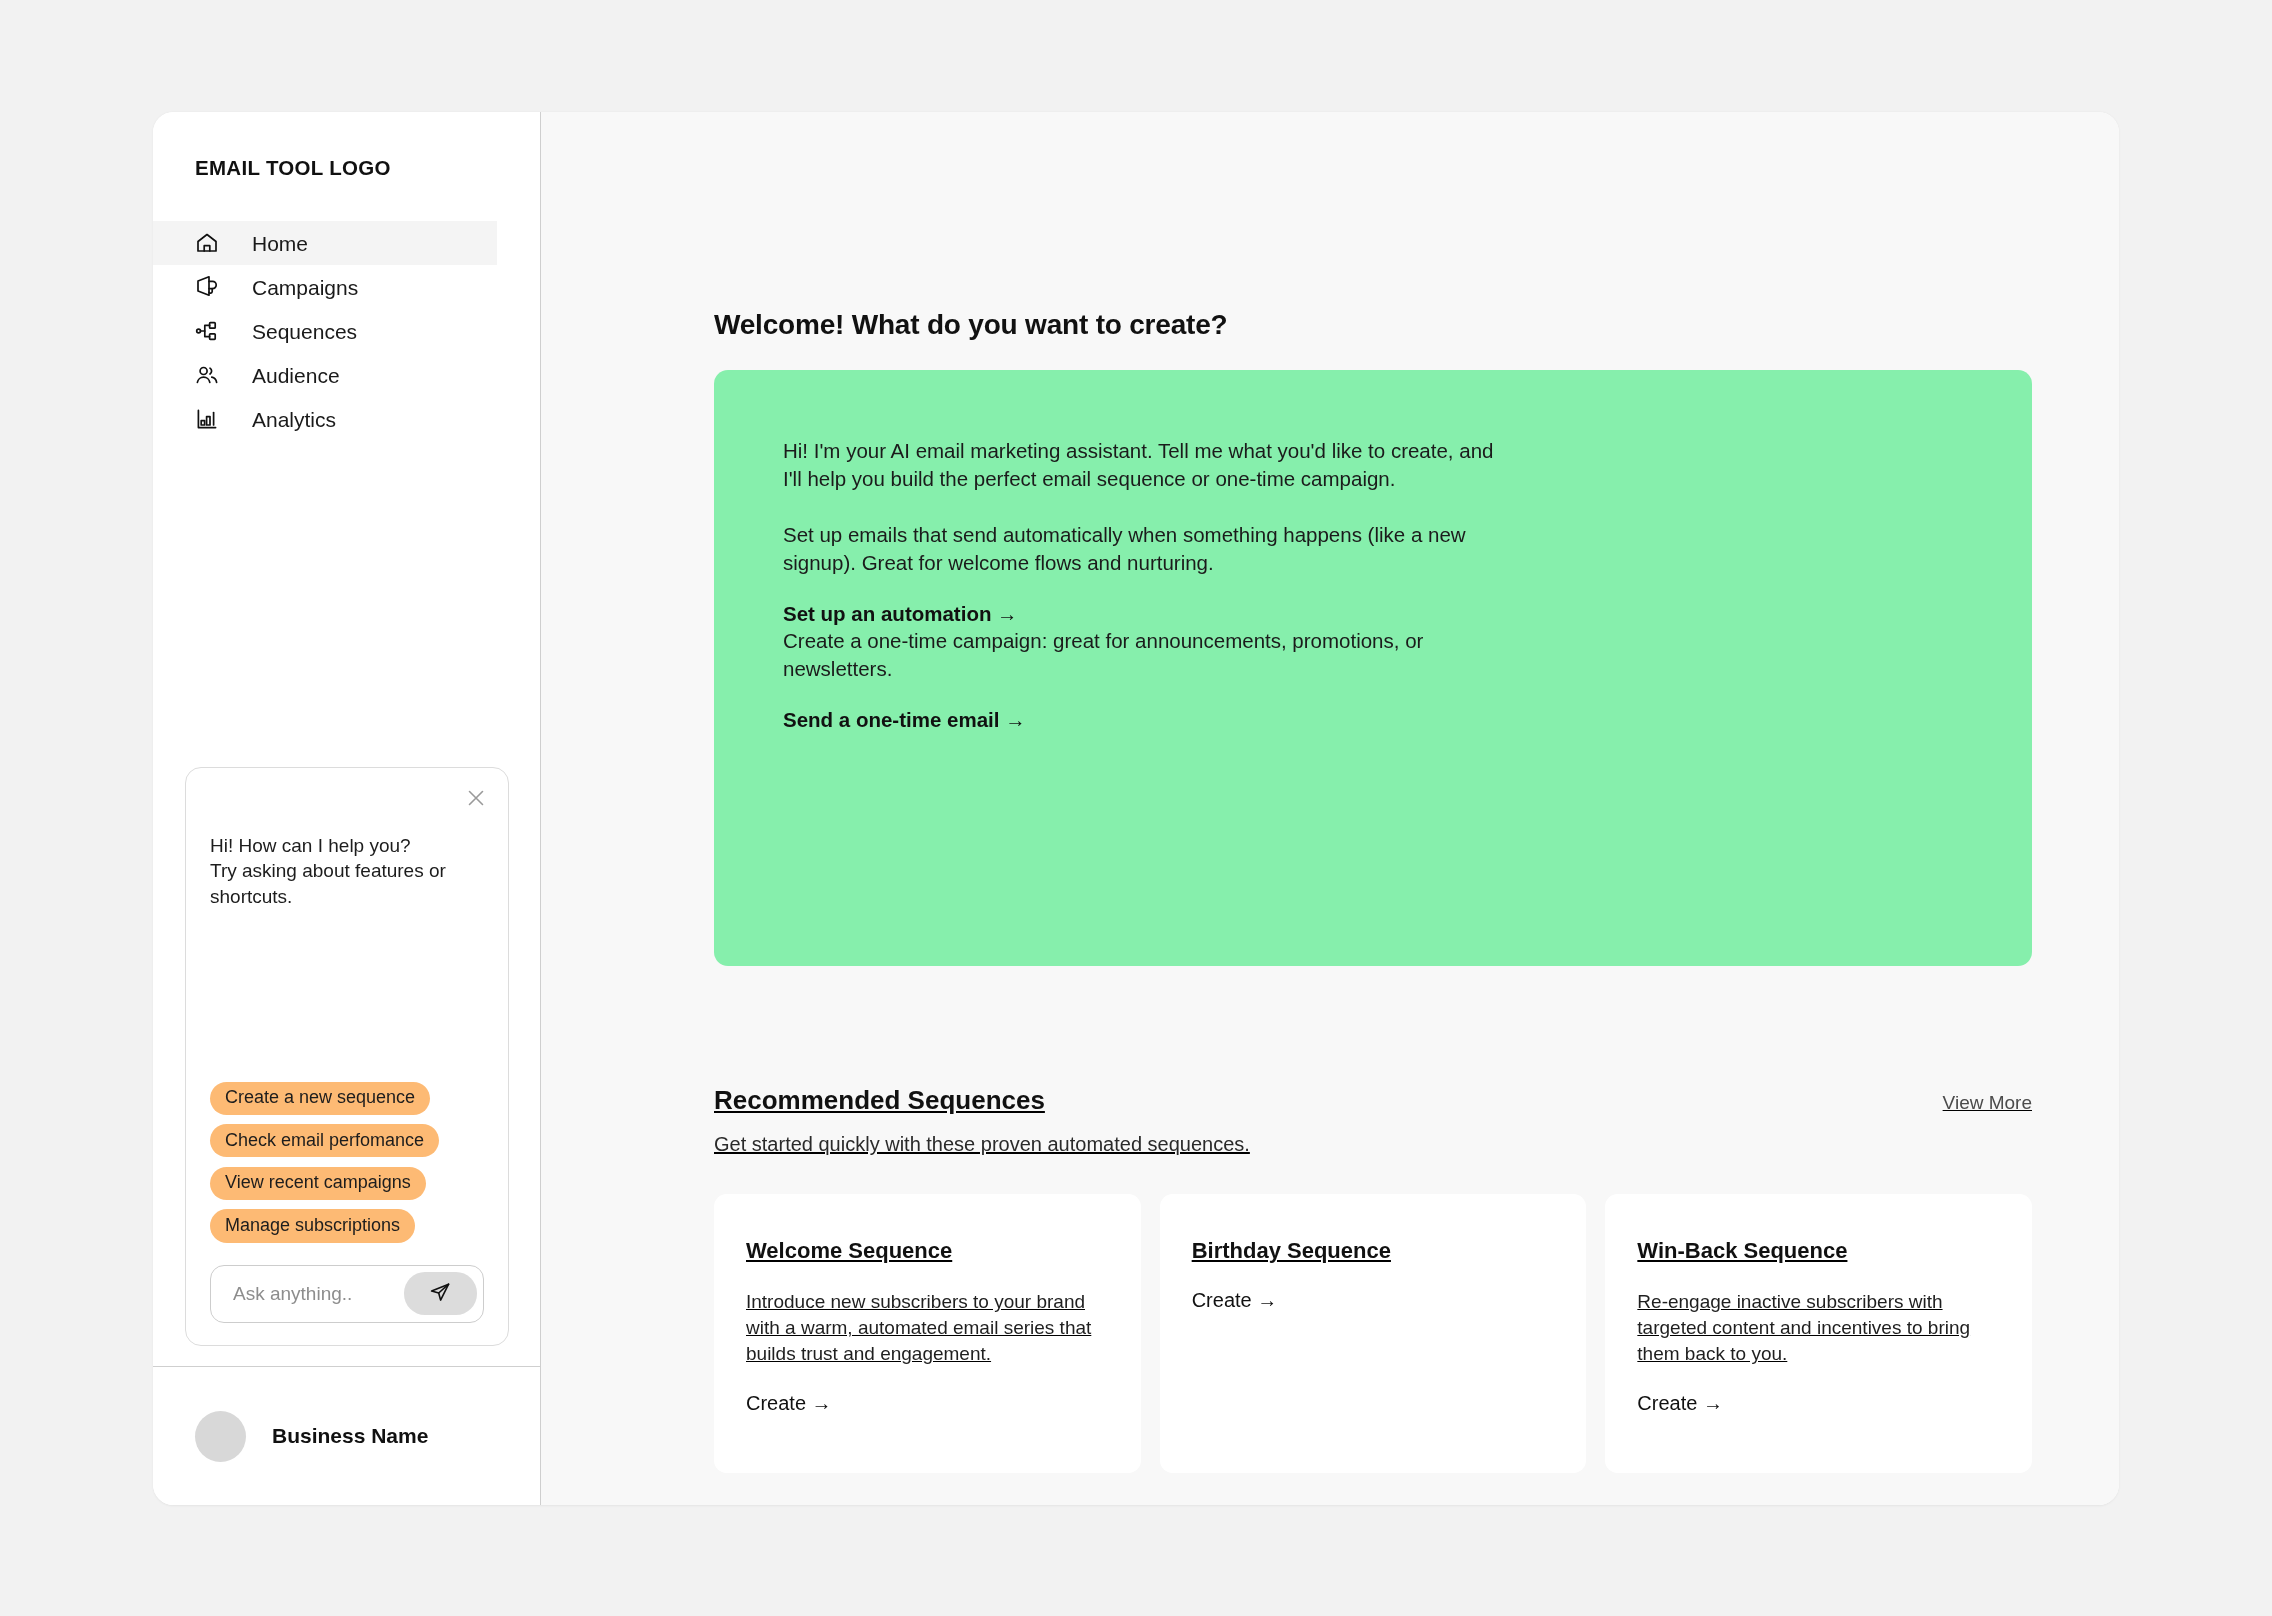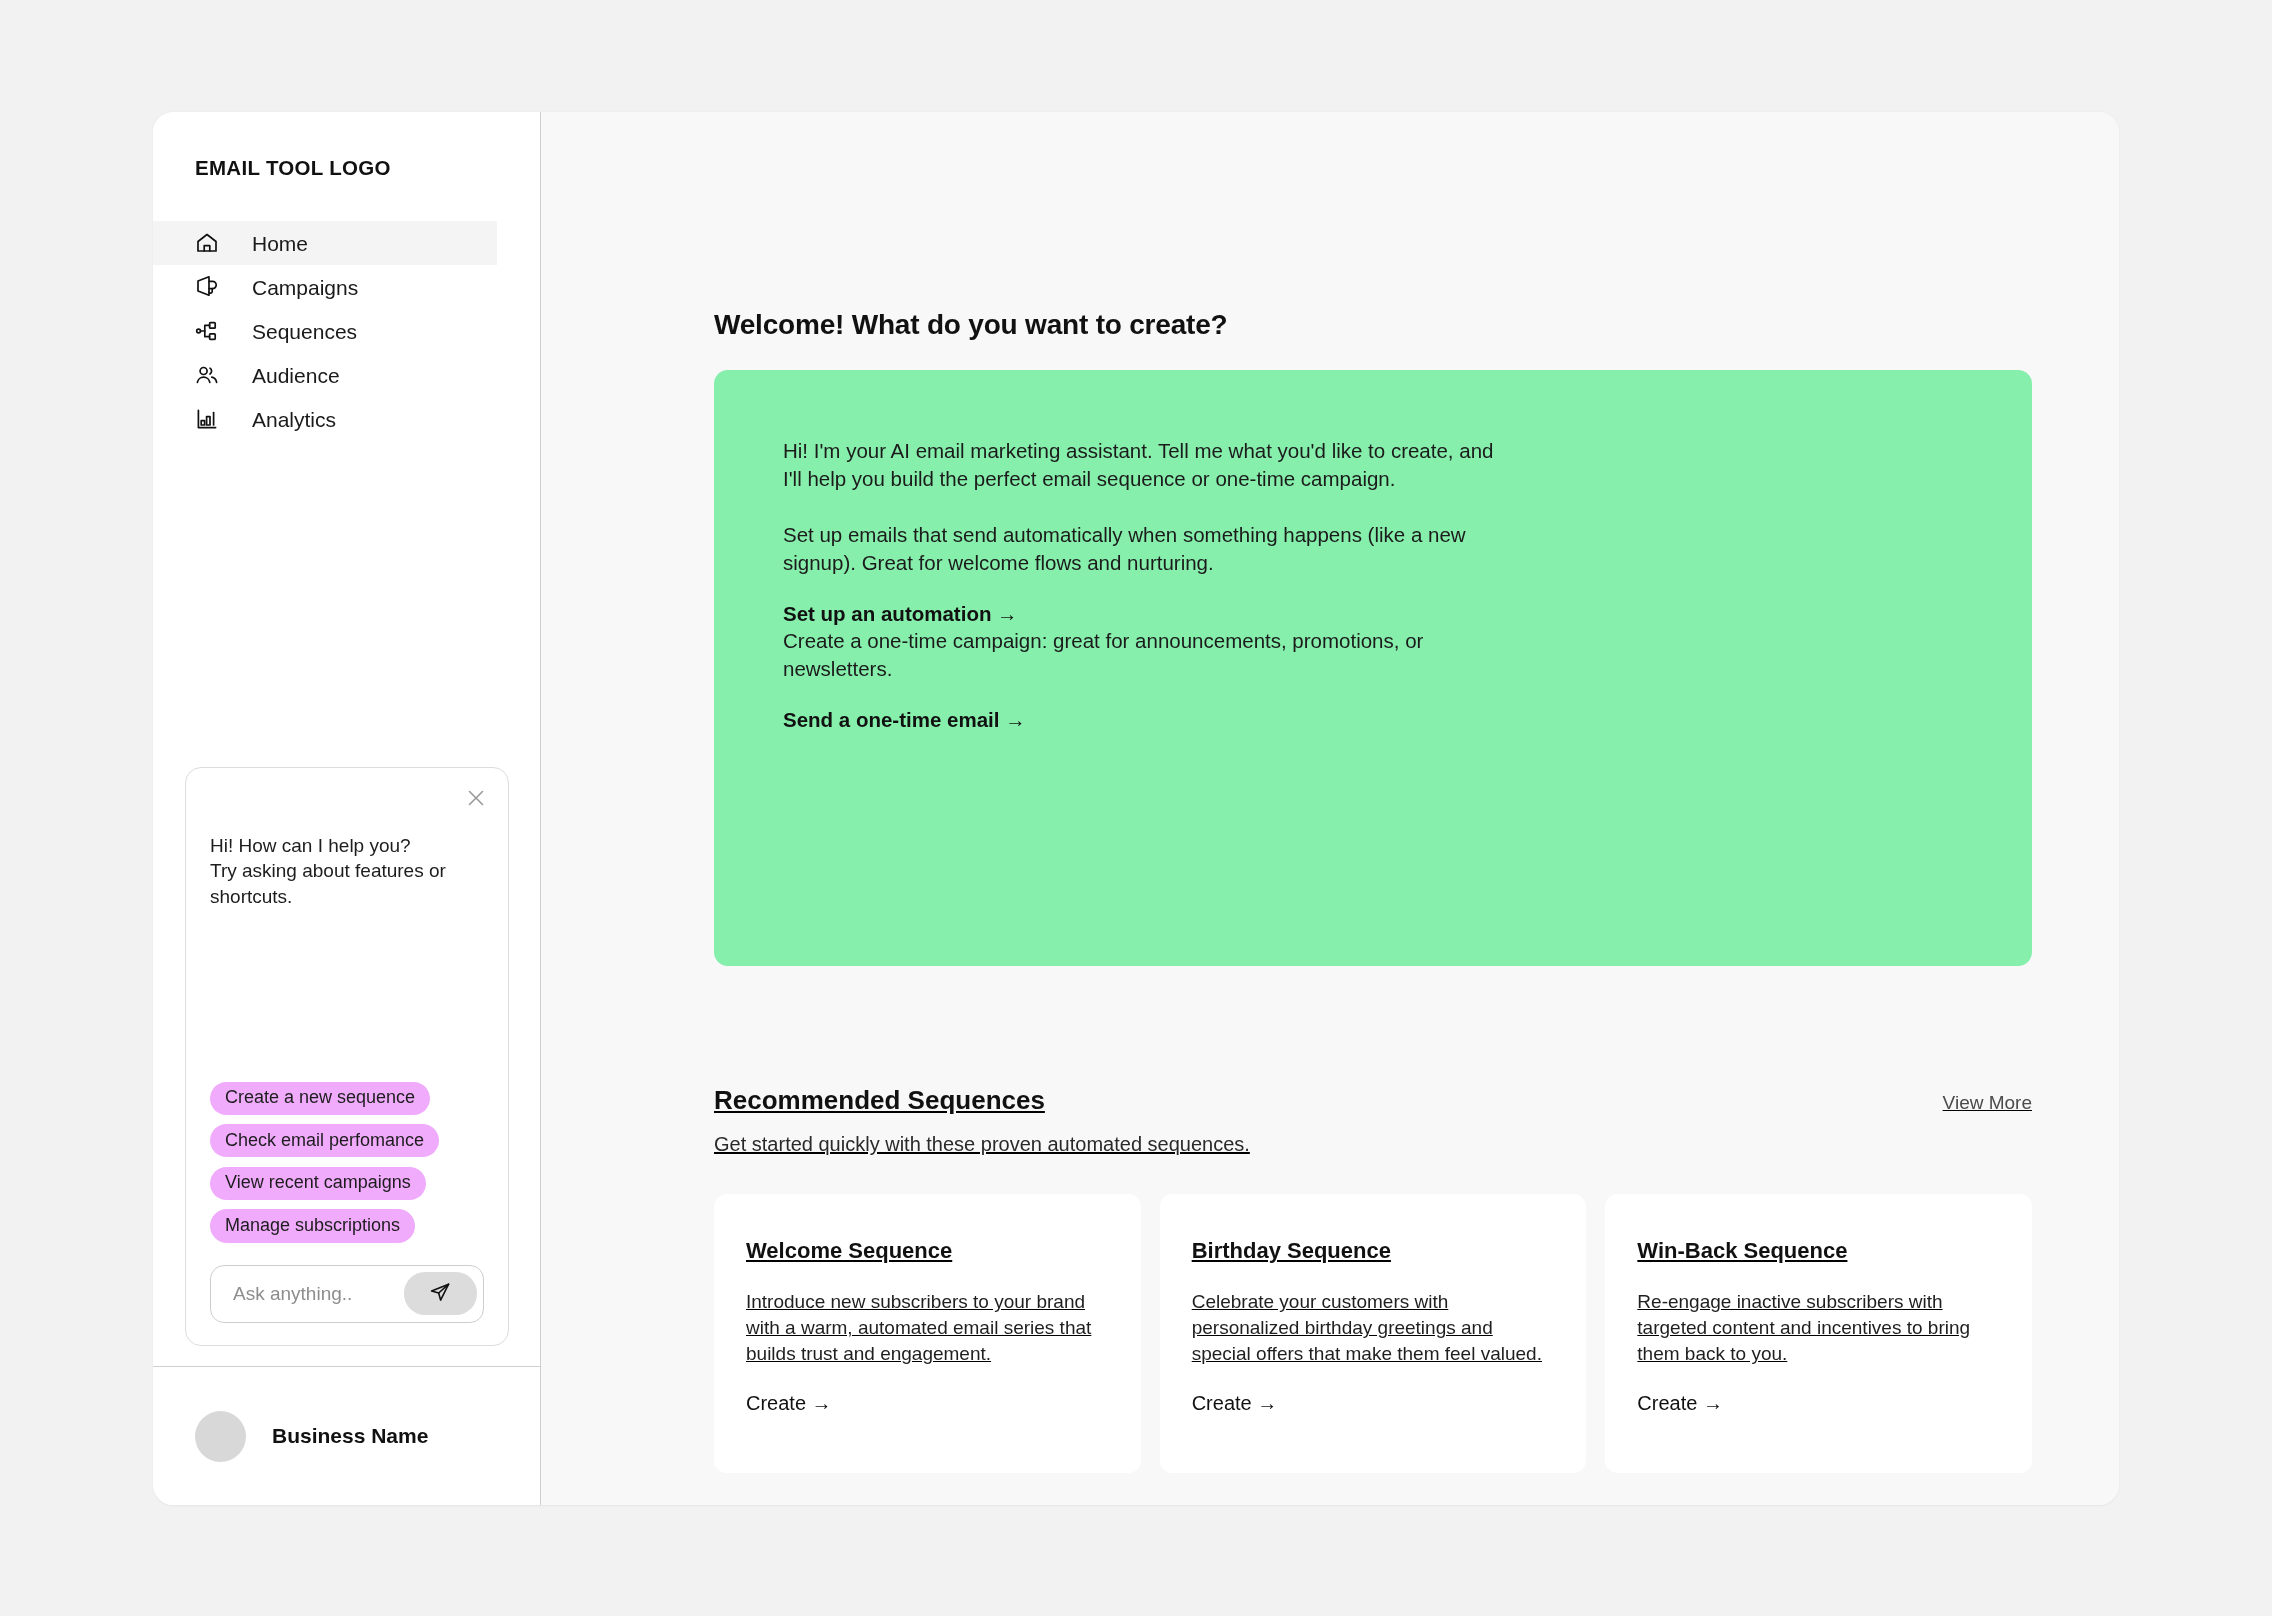--- a/index.html
+++ b/index.html
@@ -113,21 +113,21 @@
   #chat-suggestions {
     margin-top: auto;
     display: flex;
     flex-direction: column;
     align-items: flex-start;
     gap: 9.5px;
     margin-bottom: 22px;
   }
 
   .chip {
-    background: #f0abfc;
+    background: #fdba74;
     border-radius: 17.4px;
     padding: 6.3px 15px 7px 15px;
     font-size: 18px;
     color: #1d1d1d;
     line-height: 1.1;
     cursor: pointer;
     white-space: nowrap;
   }
 
   #chat-input-row {
@@ -466,21 +466,20 @@
       <div id="rec-cards">
 
         <div class="rec-card">
           <div class="rec-card-title">Welcome Sequence</div>
           <div class="rec-card-desc">Introduce new subscribers to your brand with a warm, automated email series that builds trust and engagement.</div>
           <a class="rec-card-cta">Create →</a>
         </div>
 
         <div class="rec-card">
           <div class="rec-card-title">Birthday Sequence</div>
-          <div class="rec-card-desc">Celebrate your customers with personalized birthday greetings and special offers that make them feel valued.</div>
           <a class="rec-card-cta">Create →</a>
         </div>
 
         <div class="rec-card">
           <div class="rec-card-title">Win-Back Sequence</div>
           <div class="rec-card-desc">Re-engage inactive subscribers with targeted content and incentives to bring them back to you.</div>
           <a class="rec-card-cta">Create →</a>
         </div>
 
       </div>

